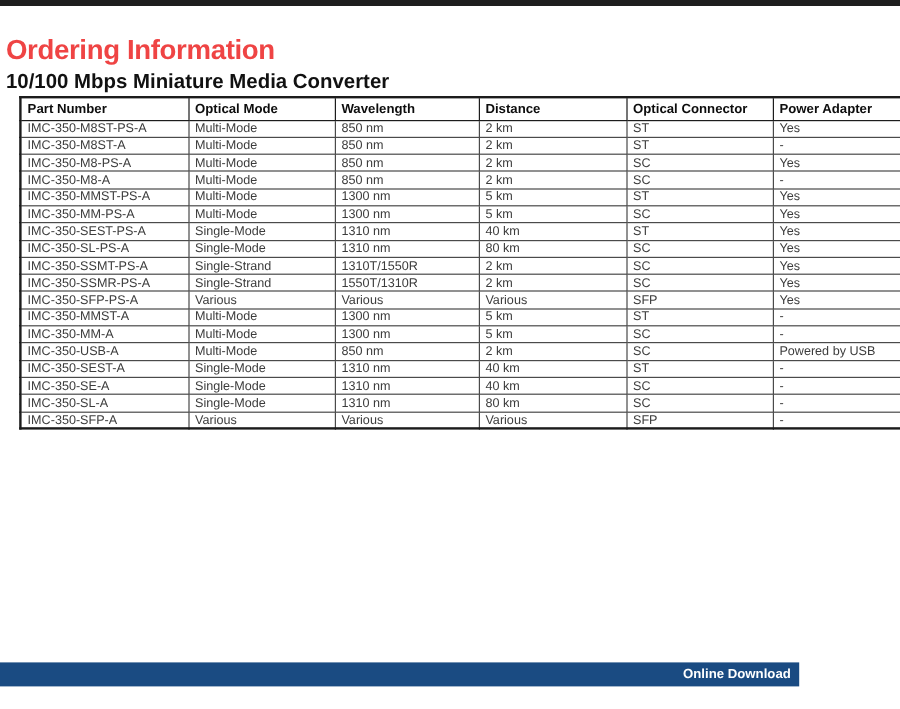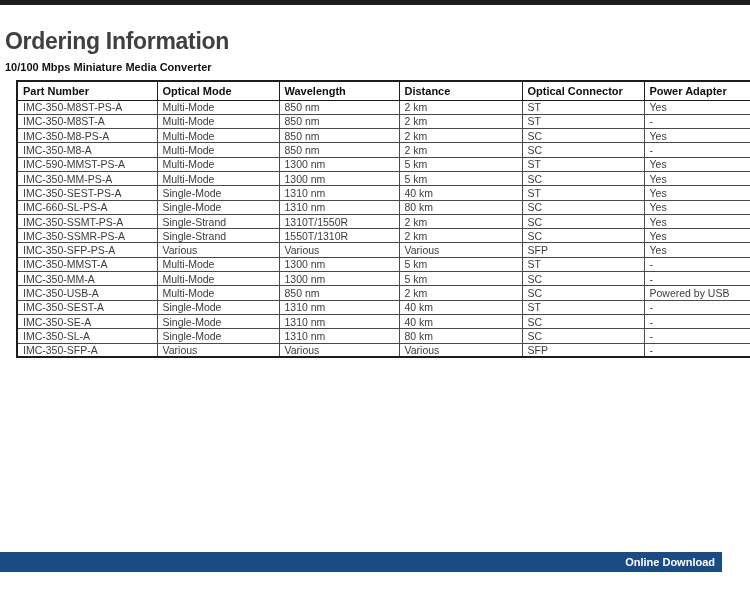--- a/index.html
+++ b/index.html
@@ -16,25 +16,25 @@
     width: 750px;
     height: 5px;
     background: #1e1e1e;
   }
   h1.page-title {
     margin: 23px 0 0 5px;
     font-size: 23px;
     line-height: 27px;
     font-weight: bold;
     letter-spacing: -0.3px;
-    color: #404040;
+    color: #ef4444;
   }
   h2.section-subtitle {
     margin: 5px 0 0 5px;
-    font-size: 11px;
+    font-size: 17px;
     line-height: 15px;
     font-weight: bold;
     color: #111111;
   }
   table.ordering-table {
     margin: 5px 5px 0 16px;
     width: 740px;
     border-collapse: collapse;
     table-layout: fixed;
     border: 2px solid #1c1c1c;
@@ -63,21 +63,21 @@
   .col-part      { width: 140px; }
   .col-mode      { width: 122px; }
   .col-wave      { width: 120px; }
   .col-dist      { width: 123px; }
   .col-conn      { width: 122px; }
   .col-power     { width: 113px; }
   .footer-bar {
     position: absolute;
     left: 0;
     top: 552px;
-    width: 722px;
+    width: 666px;
     height: 20px;
     background: #1a4b82;
     display: flex;
     align-items: center;
     justify-content: flex-end;
   }
   .footer-label {
     color: #ffffff;
     font-weight: bold;
     font-size: 11px;
@@ -158,21 +158,21 @@
         </tr>
         <tr>
           <td>IMC-350-M8-A</td>
           <td>Multi-Mode</td>
           <td>850 nm</td>
           <td>2 km</td>
           <td>SC</td>
           <td>-</td>
         </tr>
         <tr>
-          <td>IMC-590-MMST-PS-A</td>
+          <td>IMC-350-MMST-PS-A</td>
           <td>Multi-Mode</td>
           <td>1300 nm</td>
           <td>5 km</td>
           <td>ST</td>
           <td>Yes</td>
         </tr>
         <tr>
           <td>IMC-350-MM-PS-A</td>
           <td>Multi-Mode</td>
           <td>1300 nm</td>
@@ -182,21 +182,21 @@
         </tr>
         <tr>
           <td>IMC-350-SEST-PS-A</td>
           <td>Single-Mode</td>
           <td>1310 nm</td>
           <td>40 km</td>
           <td>ST</td>
           <td>Yes</td>
         </tr>
         <tr>
-          <td>IMC-660-SL-PS-A</td>
+          <td>IMC-350-SL-PS-A</td>
           <td>Single-Mode</td>
           <td>1310 nm</td>
           <td>80 km</td>
           <td>SC</td>
           <td>Yes</td>
         </tr>
         <tr>
           <td>IMC-350-SSMT-PS-A</td>
           <td>Single-Strand</td>
           <td>1310T/1550R</td>

